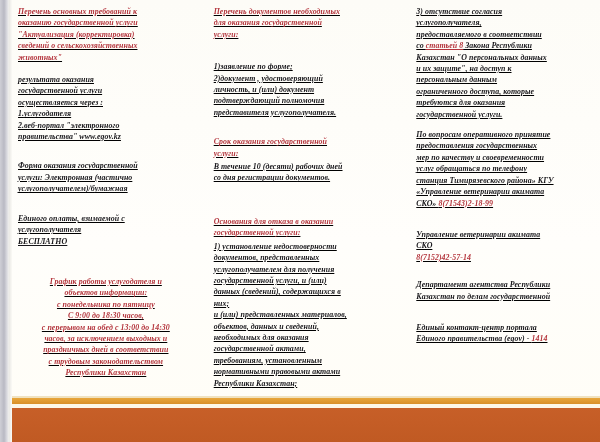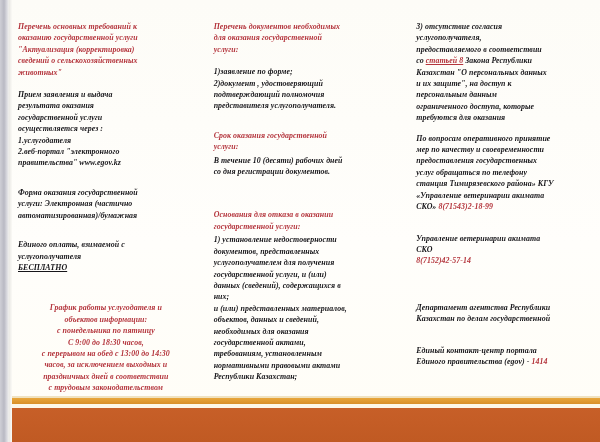--- a/index.html
+++ b/index.html
@@ -83,25 +83,26 @@
     bottom: 0;
     width: 9px;
     background: linear-gradient(to bottom, #b8b8c2, #9f9fa9);
     z-index: 6;
   }
 
   
   .columns {
     position: absolute;
     left: 0;
-    top: 15px;
+    top: 0;
     width: 596px;
     height: 400px;
     display: flex;
     z-index: 3;
+    text-decoration: underline;
   }
   .col {
     box-sizing: border-box;
     padding: 6px 6px 0 6px;
   }
   .col-left  { width: 201px; padding-left: 18px; padding-right: 6px; }
   .col-mid   { width: 206px; padding-left: 14px; padding-right: 6px; }
   .col-right { width: 193px; padding-left: 12px; padding-right: 8px; }
 
   
@@ -151,33 +152,32 @@
 
       <div class="block">
         <p class="line heading">Перечень основных требований к</p>
         <p class="line heading">оказанию государственной услуги</p>
         <p class="line heading">"Актуализация (корректировка)</p>
         <p class="line heading">сведений о сельскохозяйственных</p>
         <p class="line heading">животных"</p>
       </div>
 
       <div class="block gap-lg" style="margin-top:11px;">
-        <p class="line">Прием заявления и выдача</p>
         <p class="line">результата оказания</p>
         <p class="line">государственной услуги</p>
         <p class="line">осуществляется через :</p>
         <p class="line">1.услугодателя</p>
         <p class="line">2.веб-портал "электронного</p>
         <p class="line">правительства" www.egov.kz</p>
       </div>
 
       <div class="block gap-lg">
         <p class="line">Форма оказания государственной</p>
         <p class="line">услуги: Электронная (частично</p>
-        <p class="line">автоматизированная)/бумажная</p>
+        <p class="line">услугополучателем)/бумажная</p>
       </div>
 
       <div class="block">
         <p class="line">Единого оплаты, взимаемой с</p>
         <p class="line">услугополучателя</p>
         <p class="line u">БЕСПЛАТНО</p>
       </div>
 
       <div class="block centered-block" style="margin-top:29px;">
         <p class="line accent center">График работы услугодателя и</p>
@@ -194,23 +194,24 @@
     </div>
 
     <div class="col col-mid">
 
       <div class="block">
         <p class="line heading">Перечень документов необходимых</p>
         <p class="line heading">для оказания государственной</p>
         <p class="line heading">услуги:</p>
       </div>
 
-      <div class="block gap-lg" style="margin-top:11px;">
+      <div class="block gap-lg" style="margin-top:21px;">
         <p class="line">1)заявление по форме;</p>
         <p class="line">2)документ , удостоверяющий</p>
+        <p class="line">личность, и (или) документ</p>
         <p class="line">подтверждающий полномочия</p>
         <p class="line">представителя услугополучателя.</p>
       </div>
 
       <div class="block tight">
         <p class="line heading">Срок оказания государственной</p>
         <p class="line heading">услуги:</p>
       </div>
 
       <div class="block">
@@ -246,39 +247,40 @@
       <div class="block">
         <p class="line">3) отсутствие согласия</p>
         <p class="line">услугополучателя,</p>
         <p class="line">предоставляемого в соответствии</p>
         <p class="line"><span>со </span><span class="accent-inline u-inline">статьей 8</span><span> Закона Республики</span></p>
         <p class="line">Казахстан "О персональных данных</p>
         <p class="line">и их защите", на доступ к</p>
         <p class="line">персональным данным</p>
         <p class="line">ограниченного доступа, которые</p>
         <p class="line">требуются для оказания</p>
+        <p class="line">государственной услуги.</p>
       </div>
 
       <div class="block" style="">
         <p class="line">По вопросам оперативного  принятие</p>
+        <p class="line">предоставления государственных</p>
         <p class="line">мер по качеству и своевременности</p>
-        <p class="line">предоставления государственных</p>
         <p class="line">услуг обращаться по телефону</p>
         <p class="line">станция Тимирязевского района» КГУ</p>
         <p class="line">«Управление ветеринарии акимата</p>
         <p class="line"><span>СКО»  </span><span class="accent-inline">8(71543)2-18-99</span></p>
       </div>
 
       <div class="block" style="margin-top:20px;">
         <p class="line">Управление ветеринарии акимата</p>
         <p class="line">СКО</p>
         <p class="line accent">8(7152)42-57-14</p>
       </div>
 
-      <div class="block" style="margin-top:35px;">
+      <div class="block" style="margin-top:16px;">
         <p class="line">Департамент агентства Республики</p>
         <p class="line">Казахстан по делам государственной</p>
       </div>
 
       <div class="block" style="margin-top:20px;">
         <p class="line">Единый контакт-центр портала</p>
         <p class="line"><span>Единого правительства (egov) - </span><span class="accent-inline">1414</span></p>
       </div>
 
     </div>

